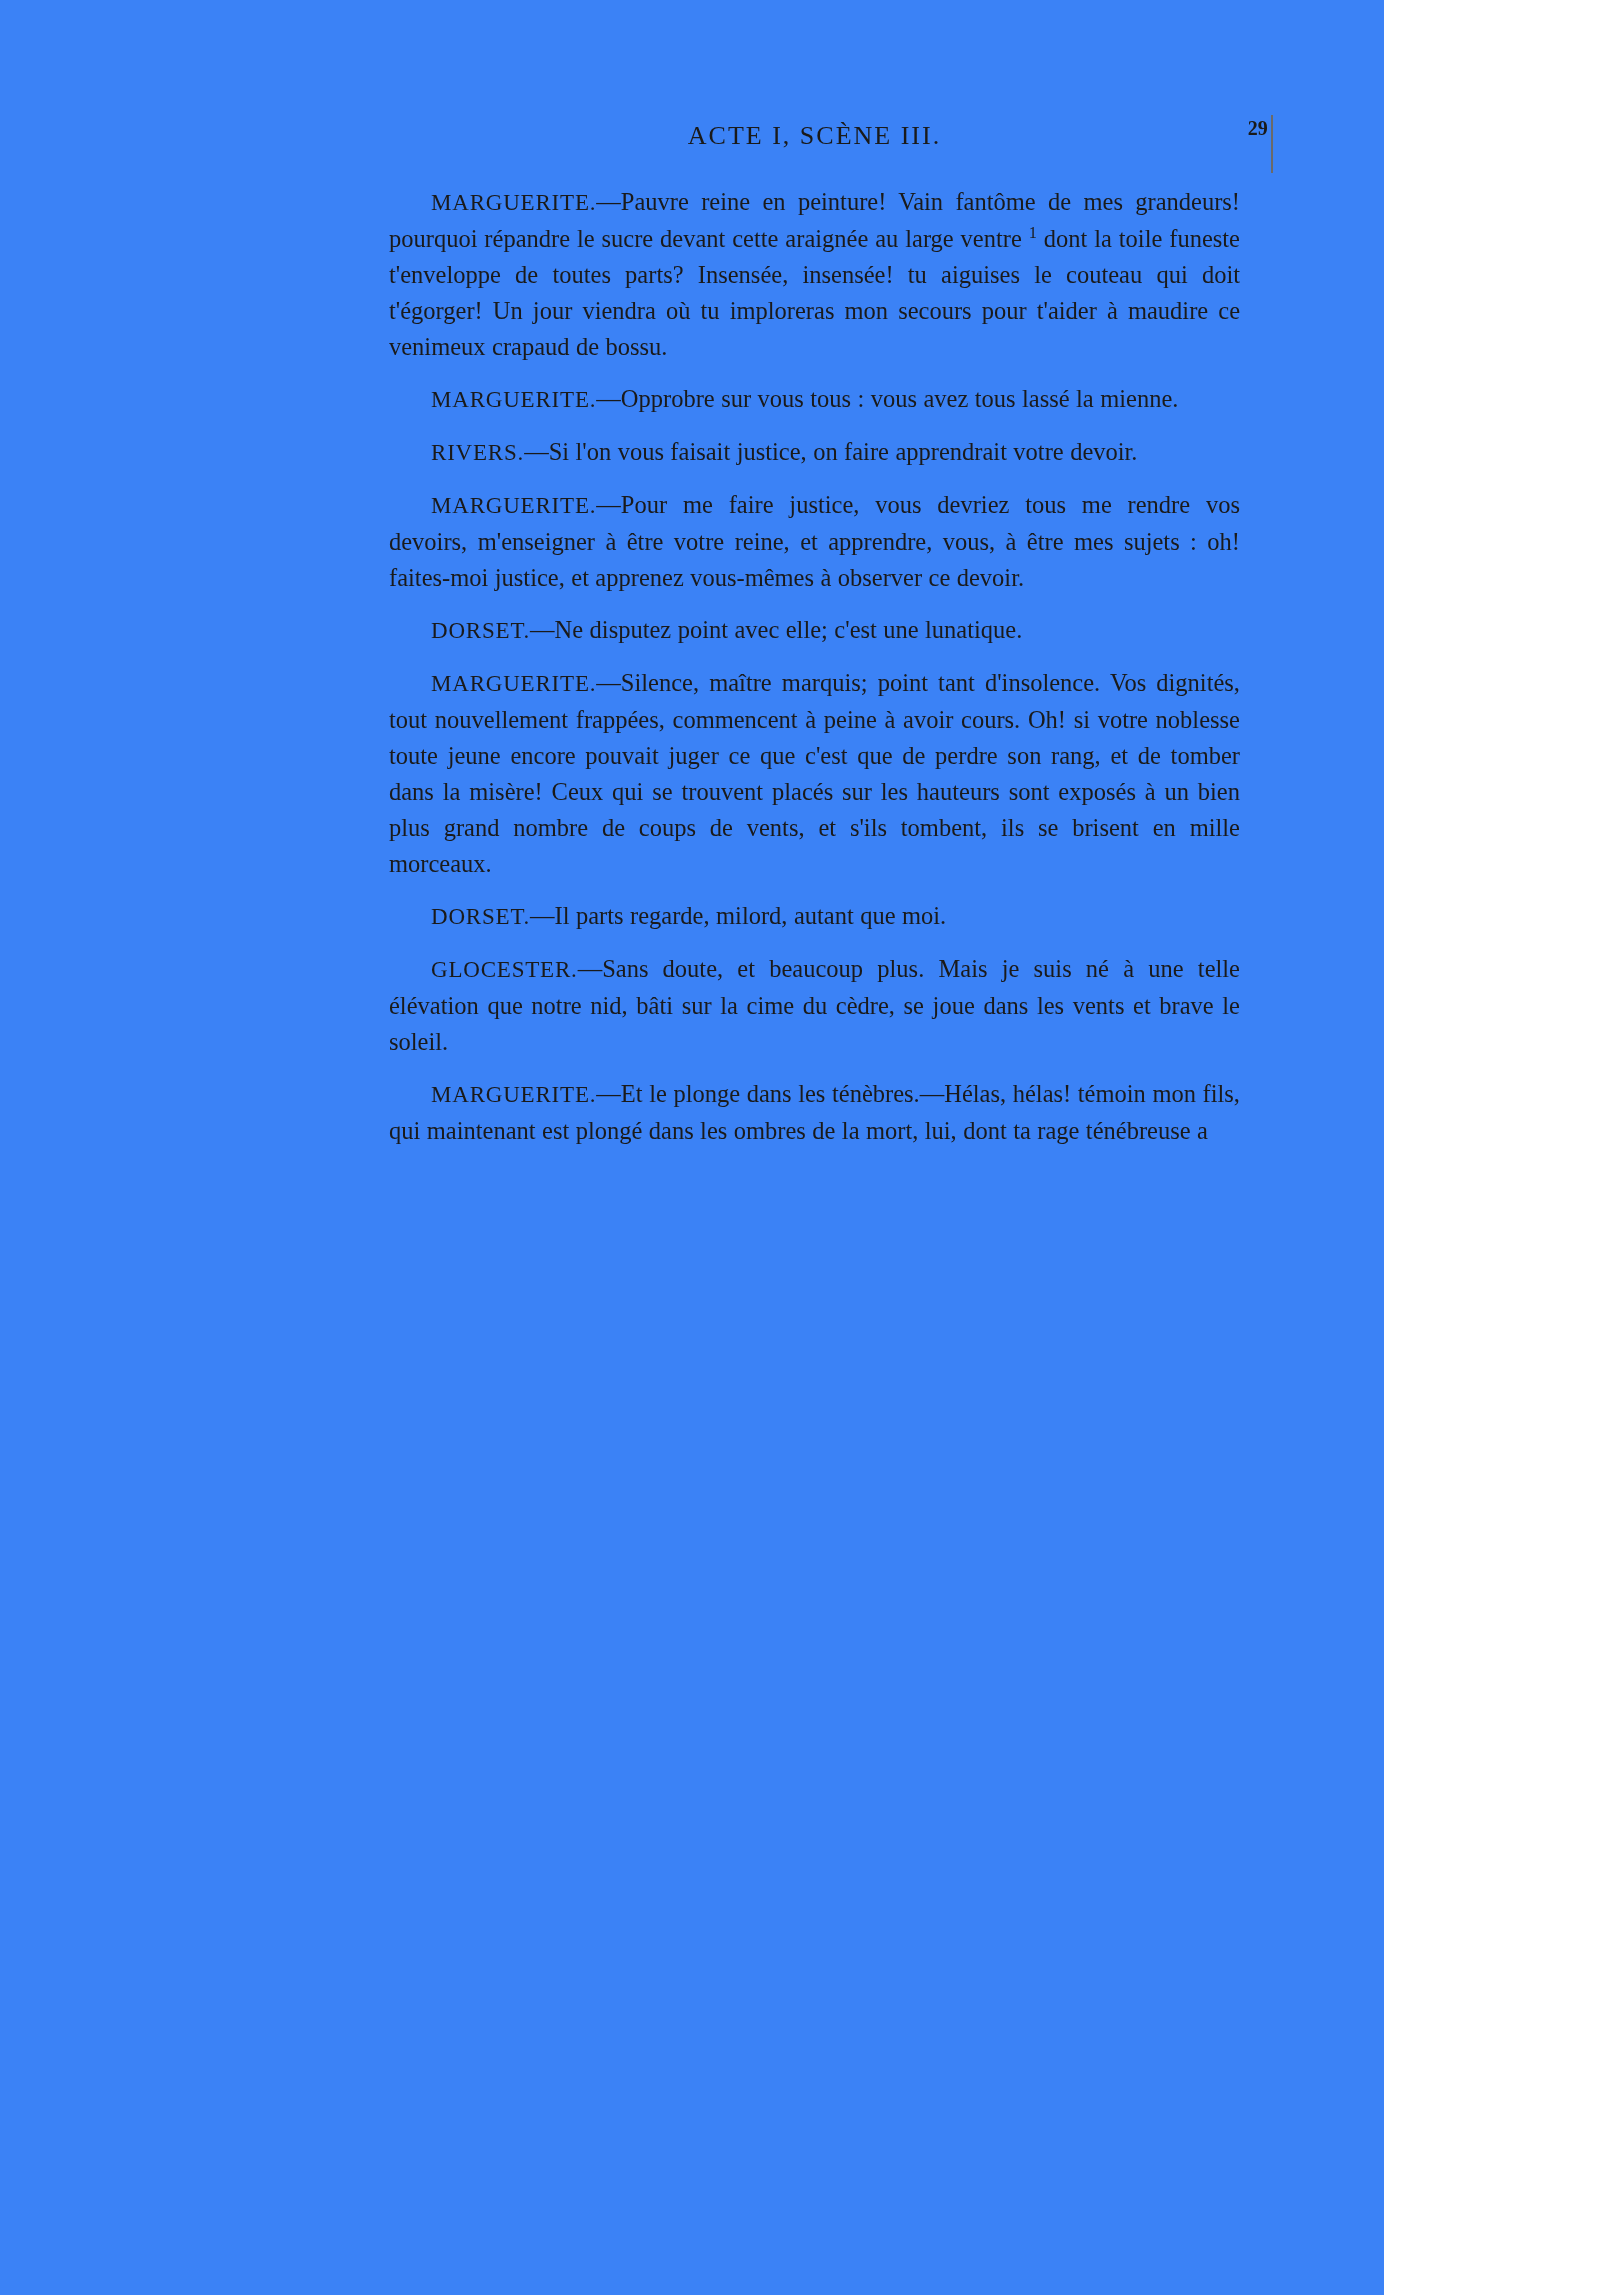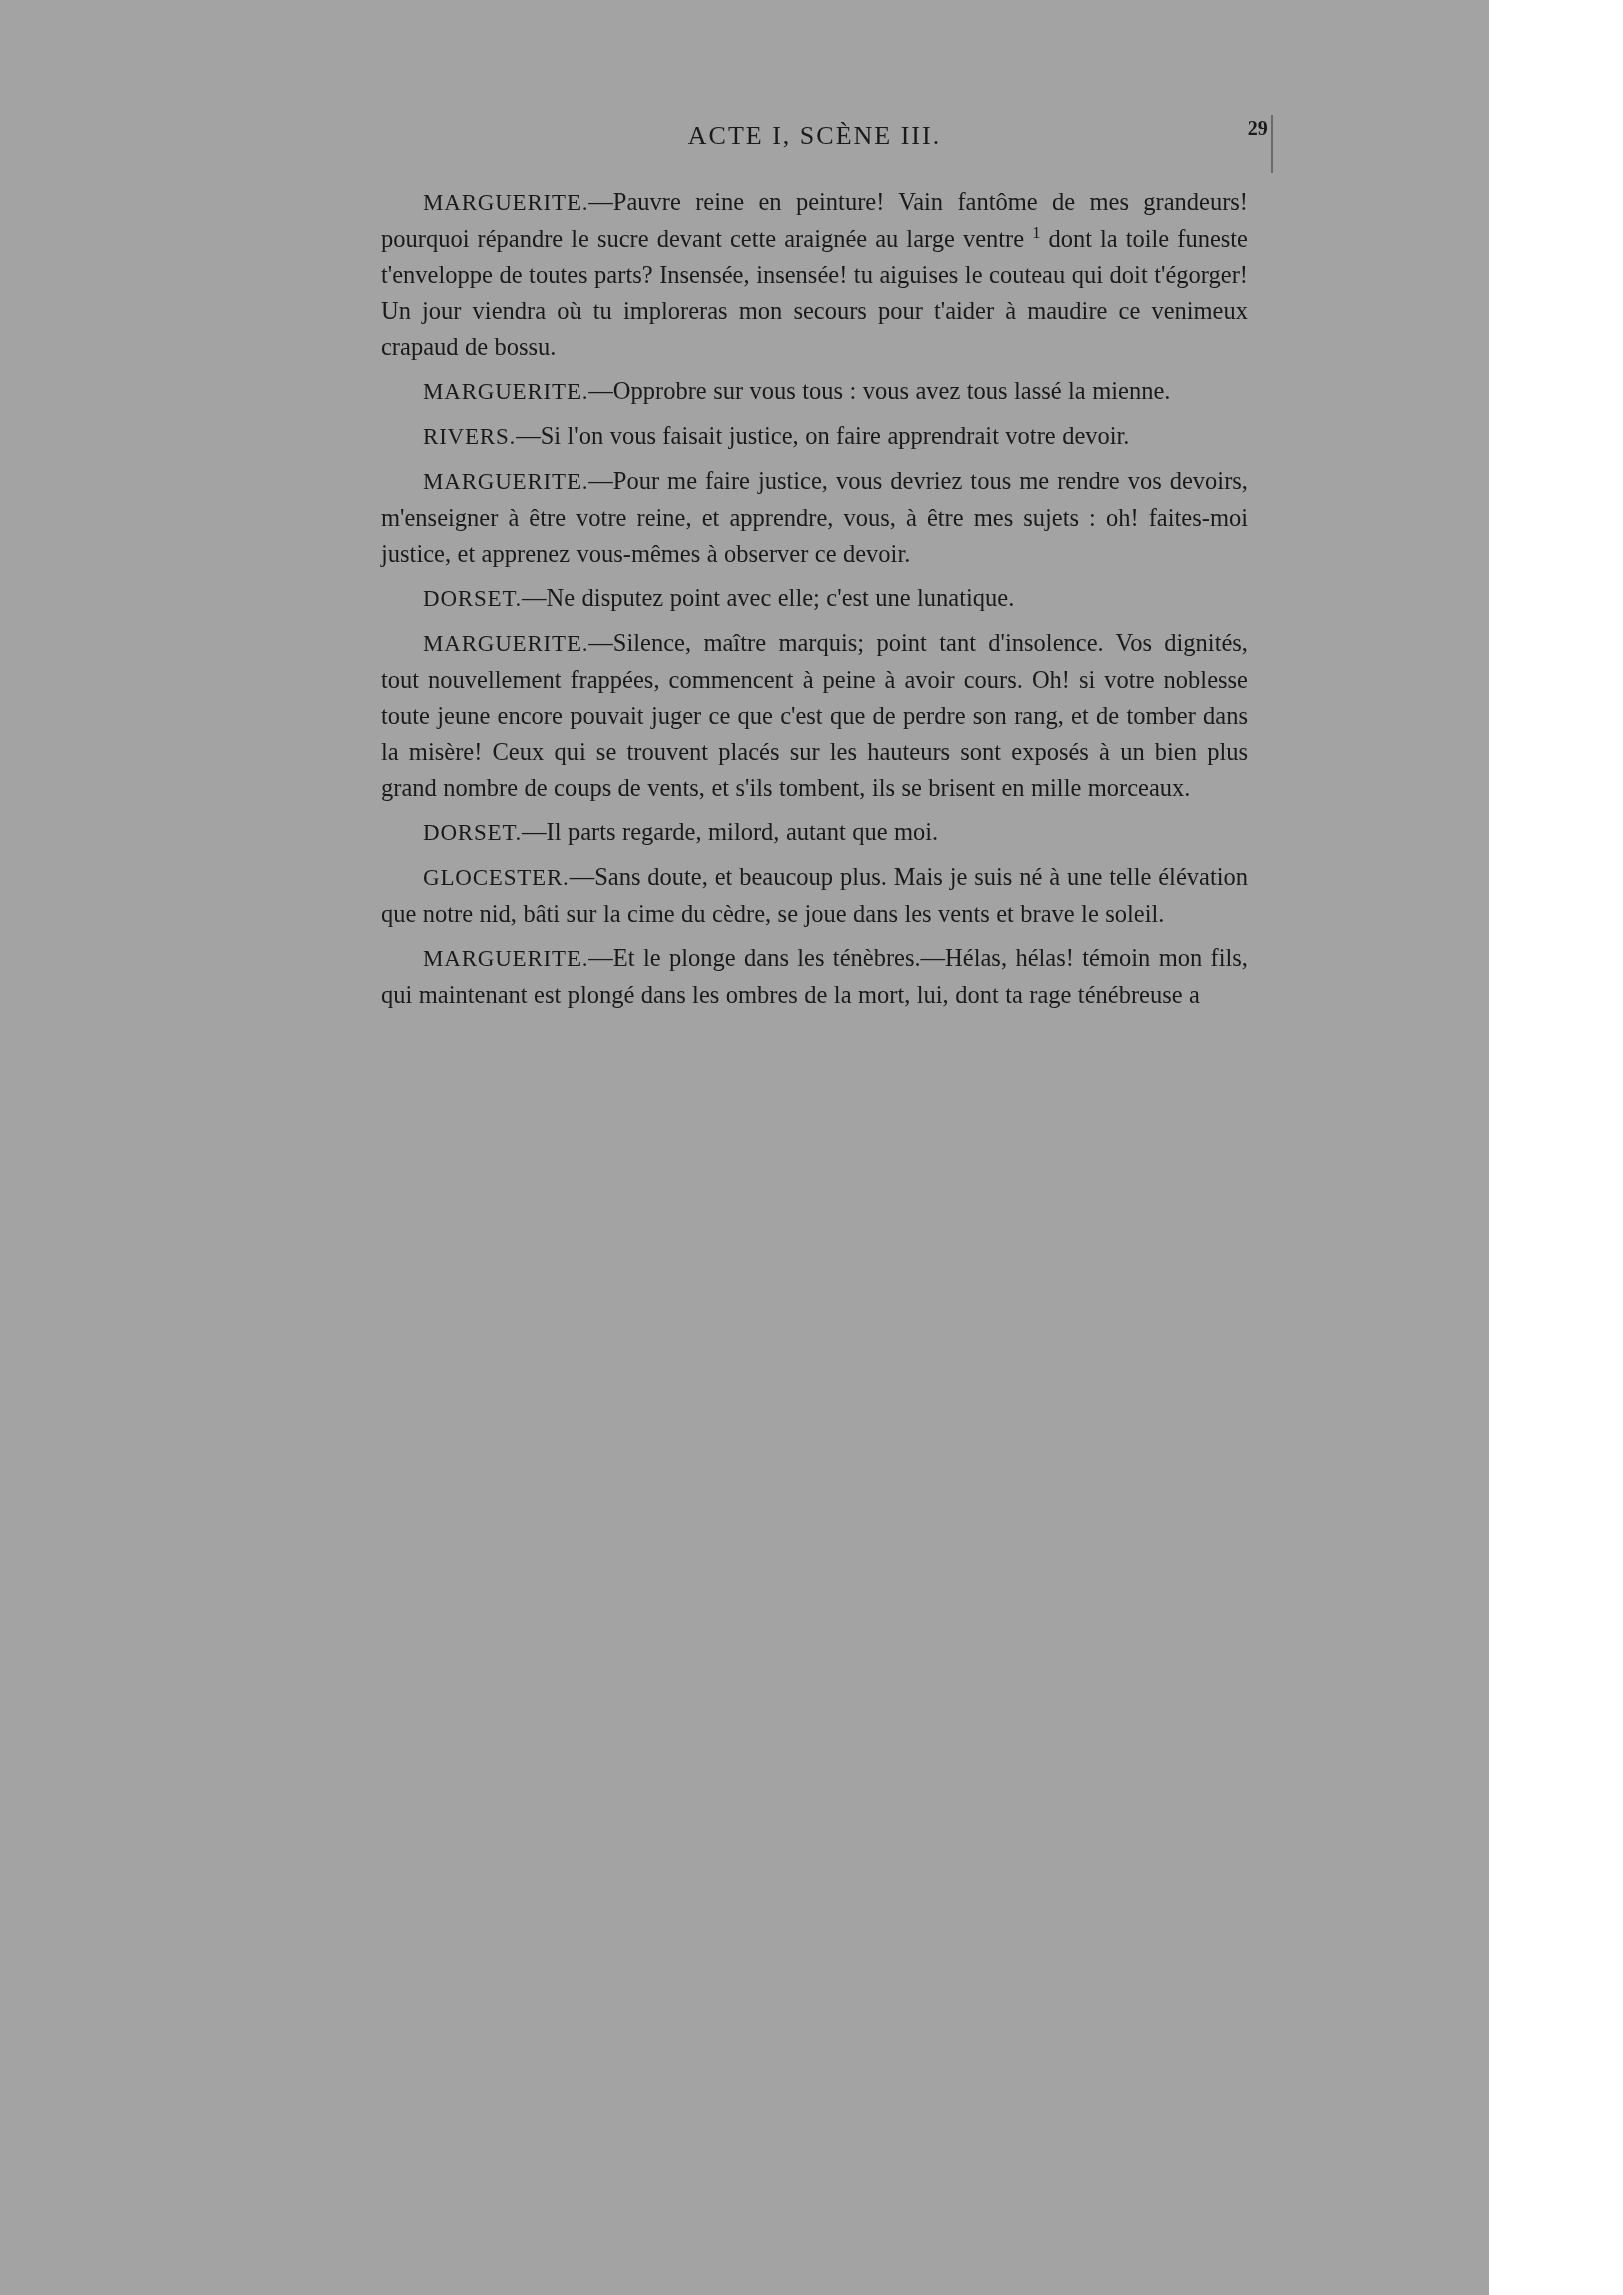--- a/index.html
+++ b/index.html
@@ -12,23 +12,23 @@
     height: 2295px;
     font-family: "Liberation Serif", serif;
     color: #1a1a1a;
     position: relative;
     overflow: hidden;
   }
   .page {
     position: absolute;
     left: 0;
     top: 0;
-    width: 1489px;
+    width: 1384px;
     height: 2295px;
-    background: #a3a3a3;
+    background: #3b82f6;
   }
   .content {
     position: absolute;
     left: 373px;
     top: 121px;
     width: 883px;
   }
   .header {
     display: flex;
     align-items: baseline;
@@ -59,21 +59,21 @@
     top: -6.5px;
     width: 2px;
     height: 58px;
     background: #6a6a6a;
   }
   .para {
     font-size: 24.5px;
     line-height: 36px;
     text-align: justify;
     text-indent: 42px;
-    margin: 8px;
+    margin: 16px;
     hyphens: none;
     word-spacing: 0.3px;
   }
   .speaker {
     font-variant: small-caps;
     letter-spacing: 0.8px;
     font-size: 23px;
   }
   .footnote-ref {
     font-size: 16.4px;

